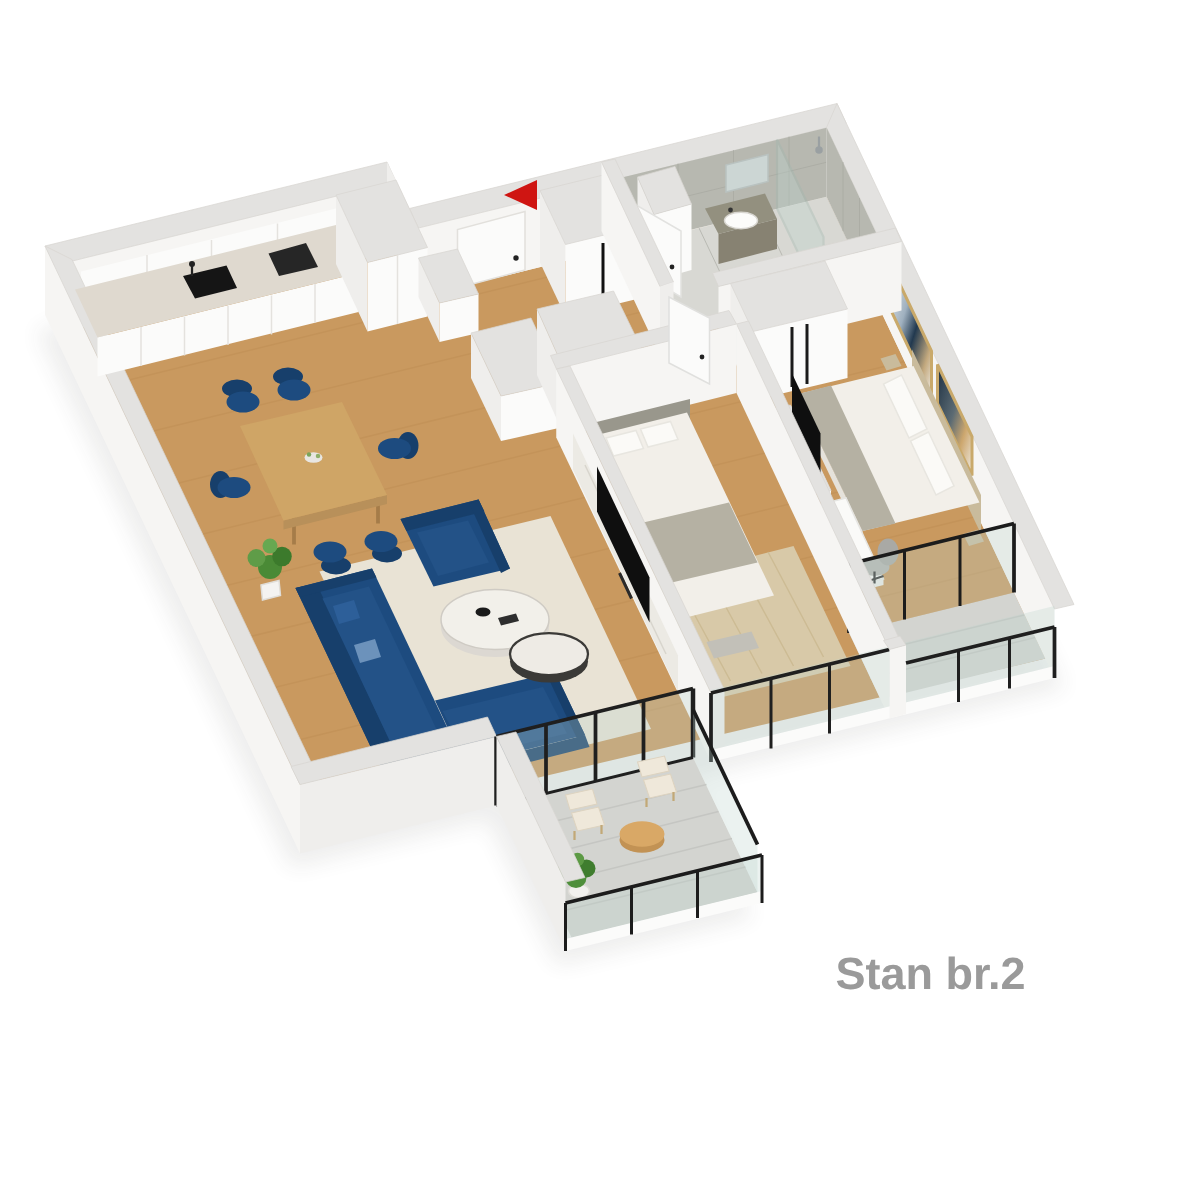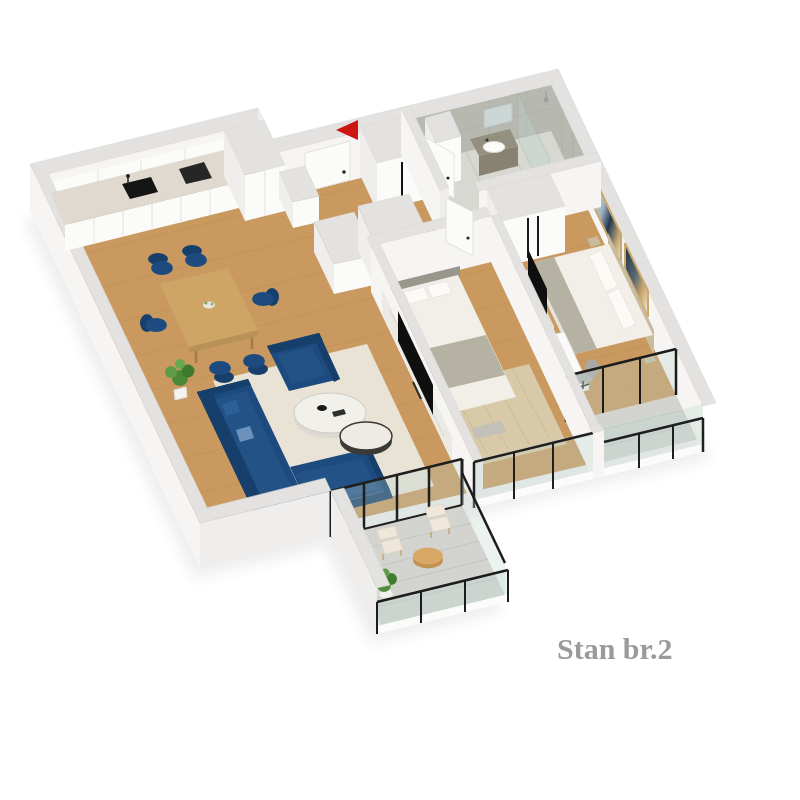--- a/index.html
+++ b/index.html
@@ -1,17 +1,17 @@
 <!DOCTYPE html>
 <html style="--bg: #ffffff; --wall: #f6f5f3; --wall_side: #efeeec; --wall_top: #e3e2e0; --wood: #c9995f; --plank: #b9884f; --tile: #b7b8b0; --bath_floor: #d8d8d3; --balcony: #d3d4d0; --balcony_line: #c5c6c2; --navy: #1d4b7f; --navy_dark: #173f6b; --navy_light: #235287; --cream: #efe8da; --rug: #e9e3d5; --jute: #d8c9a8; --marble: #eceae4; --counter: #dfd9cf; --table_wood: #cfa566; --black: #151515; --glass: #bcd3cd; --linen: #f2efe9; --gray_textile: #b5b1a3; --tan: #c9bb9c; --text: #9a9a9a; --red: #cf1512;"><head>
 <meta charset="utf-8">
 <style>
   html,body{margin:0;padding:0;background:#fff;}
   .stage{position:relative;width:800px;height:800px;background:#ffffff;overflow:hidden;
-         font-family:Liberation Serif, serif;}
+         font-family:Liberation Sans, sans-serif;}
   svg{display:block;}
   
   .f-wall{fill:var(--wall)}
   .f-wallside{fill:var(--wall_side)}
   .f-walltop{fill:var(--wall_top);stroke:#d8d6d2;stroke-width:.5}
   .f-white{fill:#fbfbfa}
   .f-wood{fill:var(--wood)}
   .s-plank{stroke:var(--plank);stroke-width:1;opacity:.35}
   .f-tile{fill:var(--tile)}
   .s-tile{stroke:#a6a79f;stroke-width:.6;opacity:.7}

